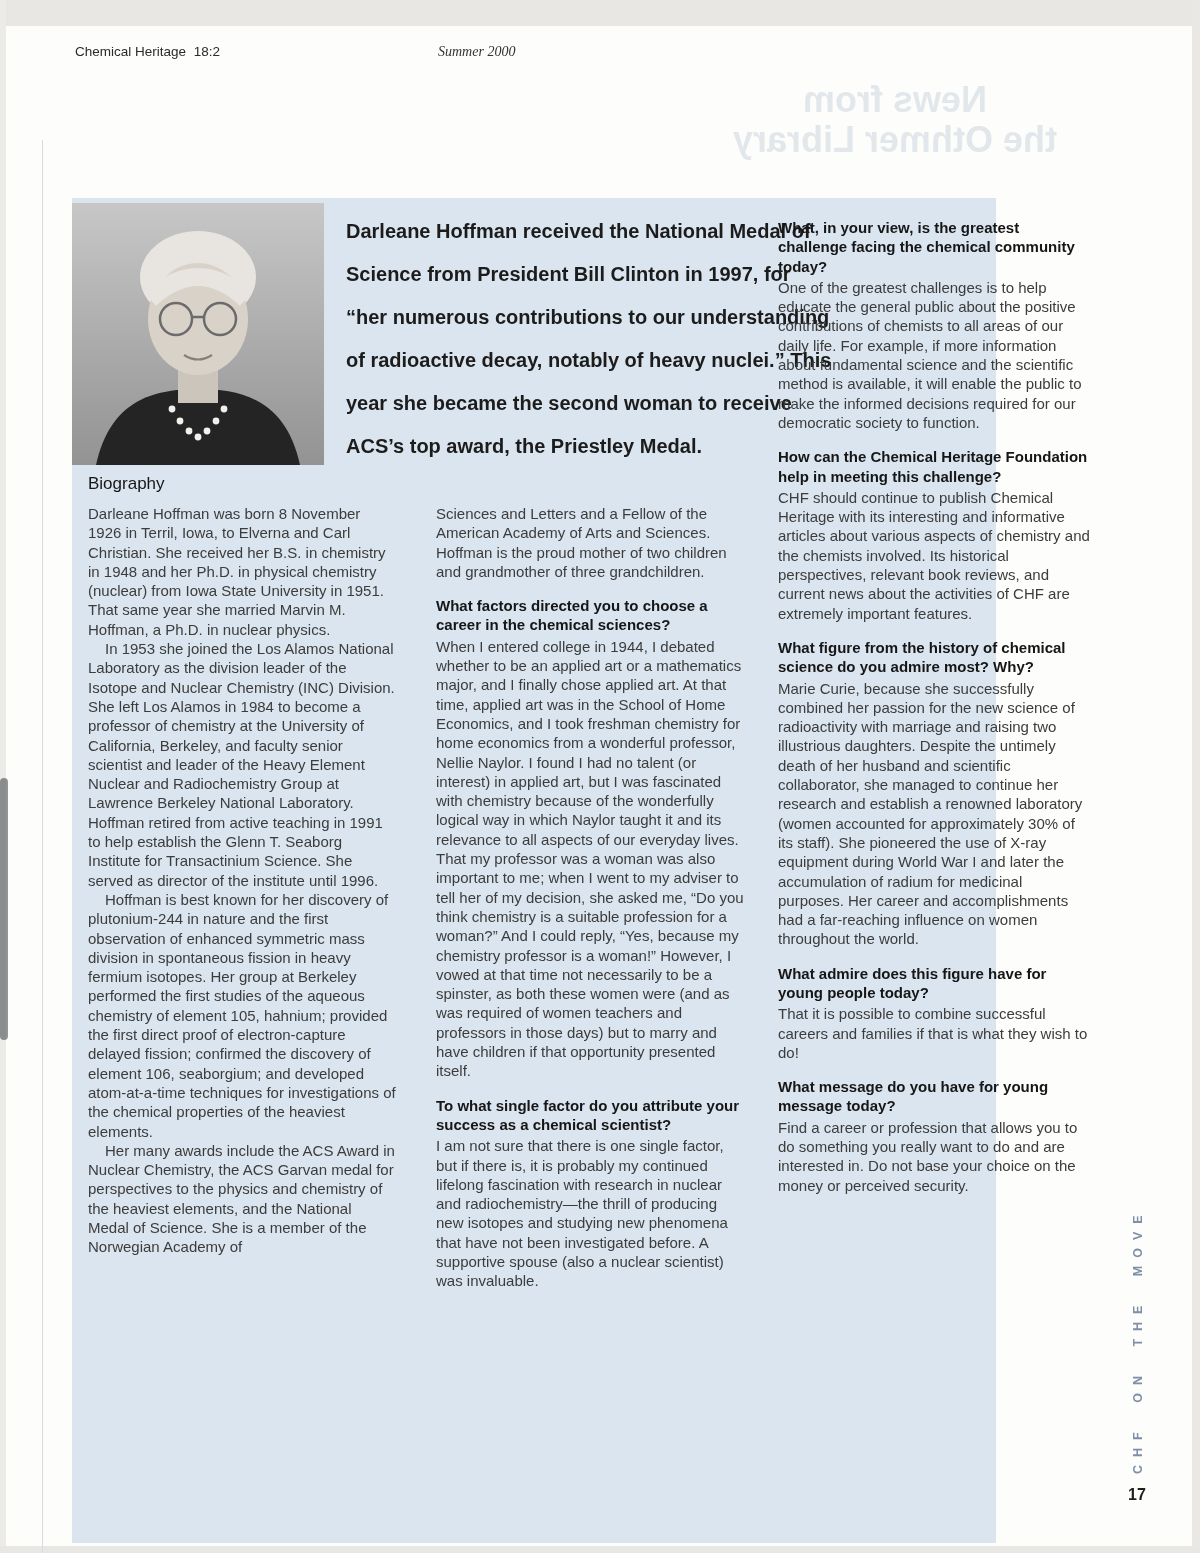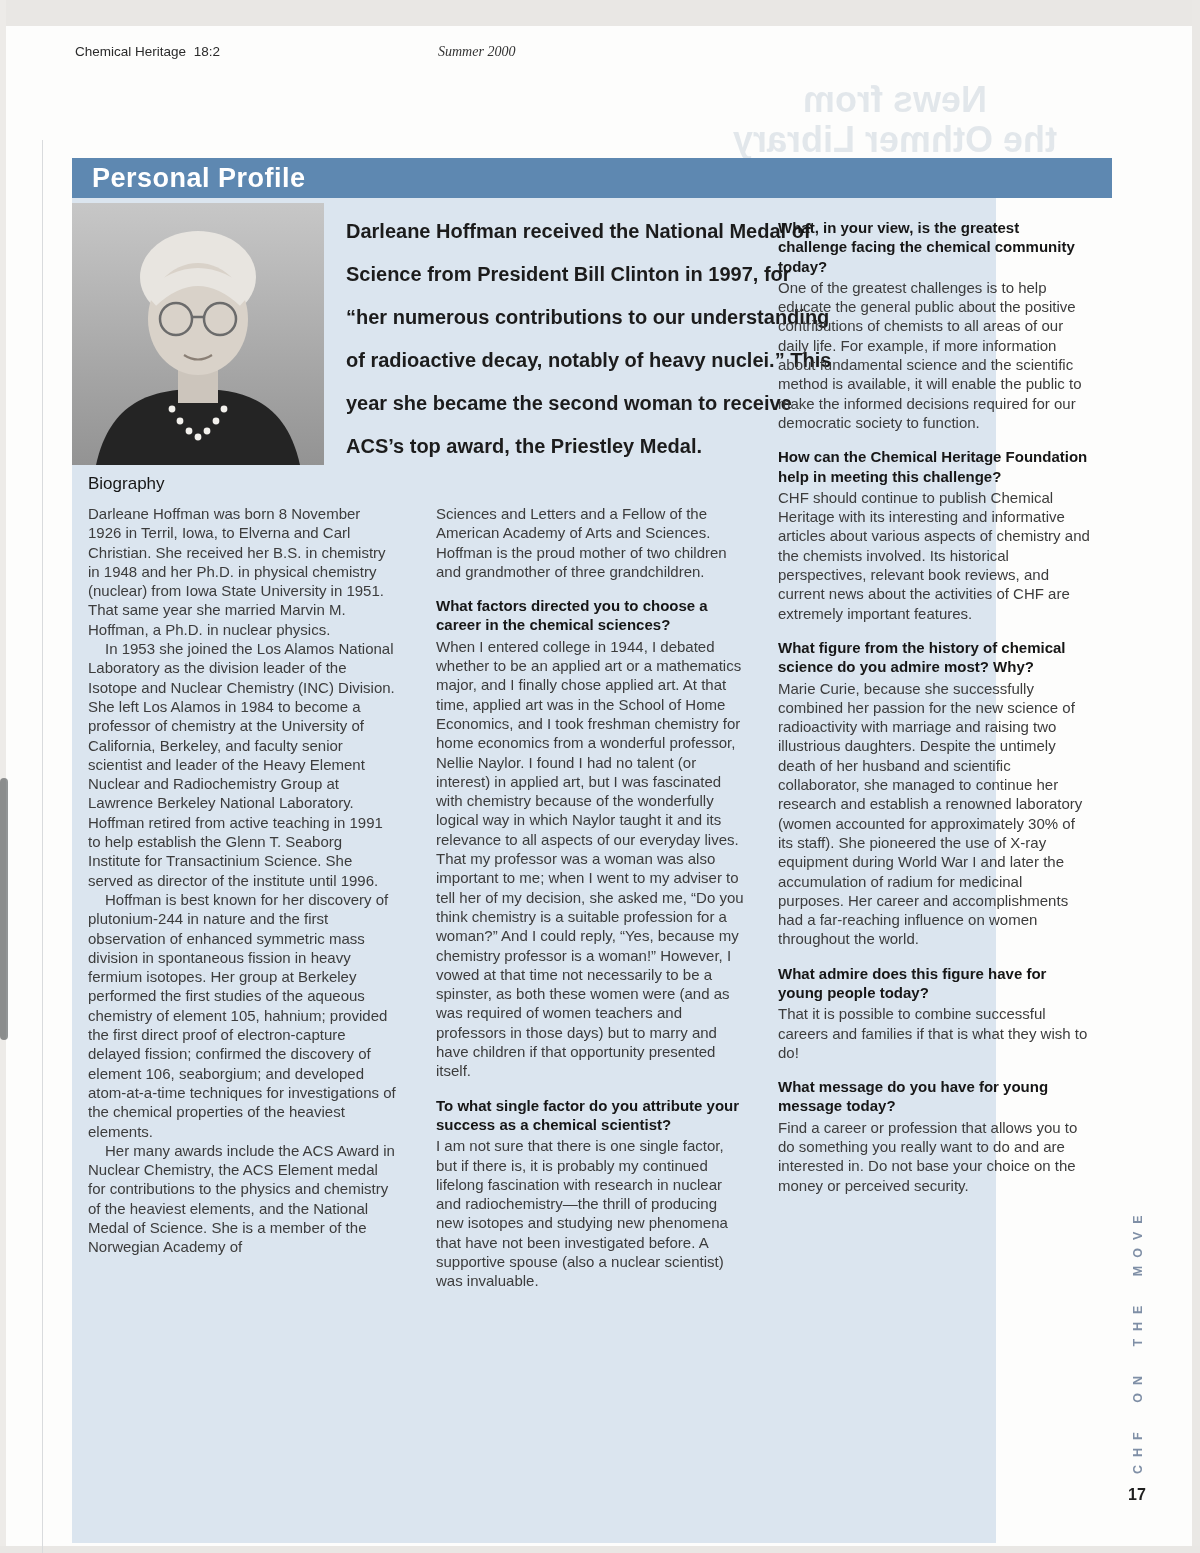--- a/index.html
+++ b/index.html
@@ -124,23 +124,20 @@
     <span class="journal">Chemical Heritage</span>
     <span class="issue">18:2</span>
     <span class="season">Summer 2000</span>
   </div>
 
   <div class="bleed">
     <div>News from</div>
     <div>the Othmer Library</div>
   </div>
 
-  <div class="banner">
-    <span class="banner-text">Personal Profile</span>
-  </div>
 
   <div class="content">
 
     <div class="photo">
       <svg width="252" height="262" viewBox="0 0 252 262">
         <defs>
           <linearGradient id="pbg" x1="0" y1="0" x2="0" y2="1">
             <stop offset="0" stop-color="#c7c7c7"></stop>
             <stop offset="1" stop-color="#939393"></stop>
           </linearGradient>
@@ -169,21 +166,21 @@
 
     <div class="intro">Darleane Hoffman received the National Medal of Science from President Bill Clinton in 1997, for “her numerous contributions to our understanding of radioactive decay, notably of heavy nuclei.” This year she became the second woman to receive ACS’s top award, the Priestley Medal.</div>
 
     <div class="bio-heading">Biography</div>
 
     <div class="left-cols">
       <div class="col">
           <p class="para">Darleane Hoffman was born 8 November 1926 in Terril, Iowa, to Elverna and Carl Christian. She received her B.S. in chemistry in 1948 and her Ph.D. in physical chemistry (nuclear) from Iowa State University in 1951. That same year she married Marvin M. Hoffman, a Ph.D. in nuclear physics.</p>
           <p class="para-indent">In 1953 she joined the Los Alamos National Laboratory as the division leader of the Isotope and Nuclear Chemistry (INC) Division. She left Los Alamos in 1984 to become a professor of chemistry at the University of California, Berkeley, and faculty senior scientist and leader of the Heavy Element Nuclear and Radiochemistry Group at Lawrence Berkeley National Laboratory. Hoffman retired from active teaching in 1991 to help establish the Glenn T. Seaborg Institute for Transactinium Science. She served as director of the institute until 1996.</p>
           <p class="para-indent">Hoffman is best known for her discovery of plutonium-244 in nature and the first observation of enhanced symmetric mass division in spontaneous fission in heavy fermium isotopes. Her group at Berkeley performed the first studies of the aqueous chemistry of element 105, hahnium; provided the first direct proof of electron-capture delayed fission; confirmed the discovery of element 106, seaborgium; and developed atom-at-a-time techniques for investigations of the chemical properties of the heaviest elements.</p>
-          <p class="para-indent">Her many awards include the ACS Award in Nuclear Chemistry, the ACS Element medal for contributions to the physics and chemistry of the heaviest elements, and the National Medal of Science. She is a member of the Norwegian Academy of</p>
+          <p class="para-indent">Her many awards include the ACS Award in Nuclear Chemistry, the ACS Garvan medal for perspectives to the physics and chemistry of the heaviest elements, and the National Medal of Science. She is a member of the Norwegian Academy of</p>
         </div>
       <div class="col">
           <p class="para">Sciences and Letters and a Fellow of the American Academy of Arts and Sciences. Hoffman is the proud mother of two children and grandmother of three grandchildren.</p>
           <h3 class="heading">What factors directed you to choose a career in the chemical sciences?</h3>
           <p class="para">When I entered college in 1944, I debated whether to be an applied art or a mathematics major, and I finally chose applied art. At that time, applied art was in the School of Home Economics, and I took freshman chemistry for home economics from a wonderful professor, Nellie Naylor. I found I had no talent (or interest) in applied art, but I was fascinated with chemistry because of the wonderfully logical way in which Naylor taught it and its relevance to all aspects of our everyday lives. That my professor was a woman was also important to me; when I went to my adviser to tell her of my decision, she asked me, “Do you think chemistry is a suitable profession for a woman?” And I could reply, “Yes, because my chemistry professor is a woman!” However, I vowed at that time not necessarily to be a spinster, as both these women were (and as was required of women teachers and professors in those days) but to marry and have children if that opportunity presented itself.</p>
           <h3 class="heading">To what single factor do you attribute your success as a chemical scientist?</h3>
           <p class="para">I am not sure that there is one single factor, but if there is, it is probably my continued lifelong fascination with research in nuclear and radiochemistry—the thrill of producing new isotopes and studying new phenomena that have not been investigated before. A supportive spouse (also a nuclear scientist) was invaluable.</p>
         </div>
     </div>
 

